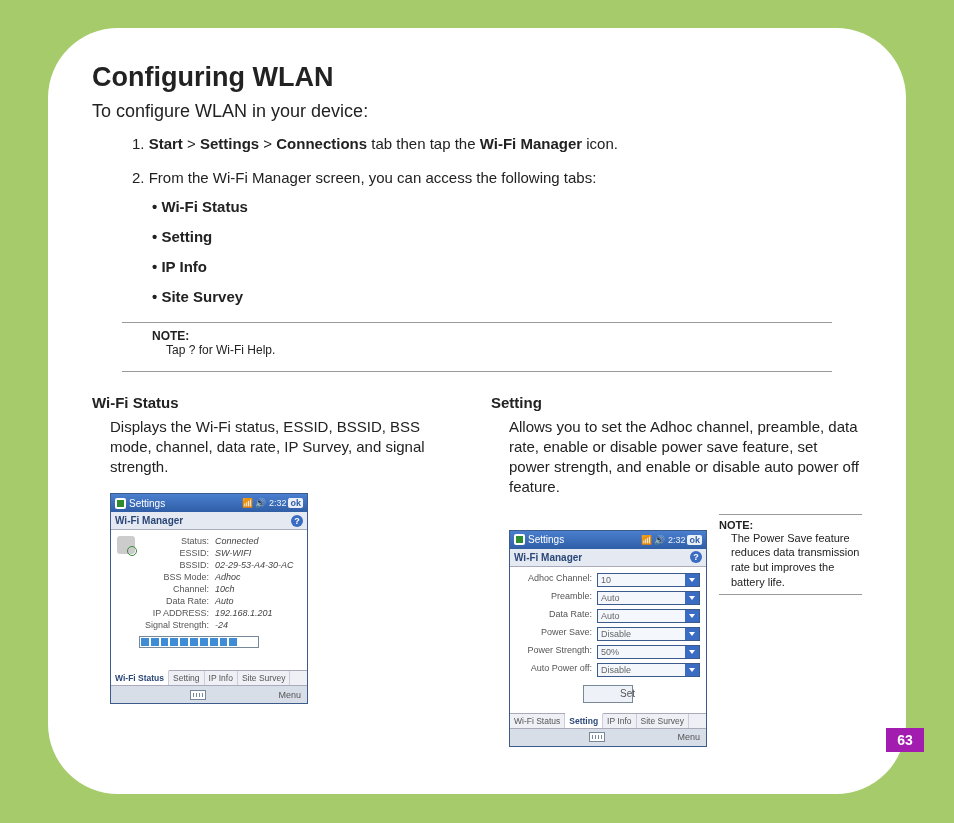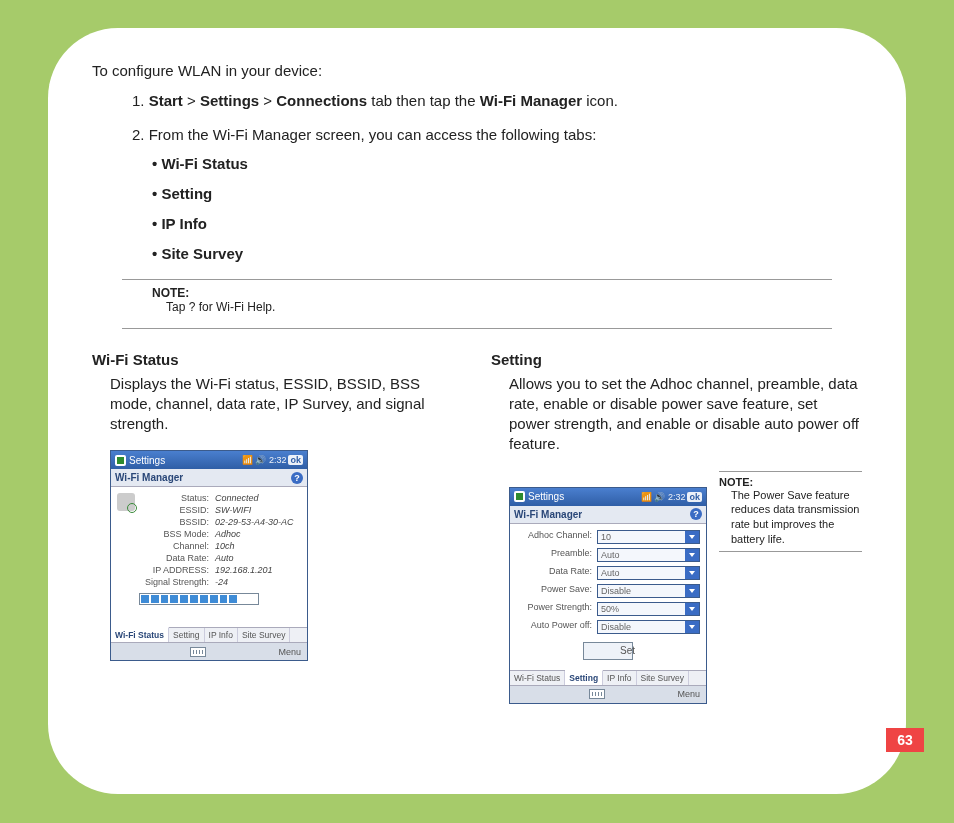--- a/index.html
+++ b/index.html
@@ -19,21 +19,21 @@
     height: 766px;
     background: #fff;
     border-radius: 70px;
     padding: 34px 44px 28px 44px;
   }
   h1 {
     font-size: 27px;
     font-weight: bold;
     margin-bottom: 8px;
   }
-  .intro { font-size: 15px; margin-bottom: 12px; }
+  .intro { font-size: 18px; margin-bottom: 12px; }
   .steps { margin-left: 40px; }
   .step { font-size: 15px; margin-bottom: 14px; line-height: 1.35; }
   .step b { font-weight: bold; }
   .bullets { margin-left: 20px; margin-top: 8px; }
   .bullet { font-size: 15px; font-weight: bold; margin-bottom: 10px; }
   .bullet::before { content: "• "; }
   hr.rule { border: 0; border-top: 1px solid #999; margin: 14px 30px 6px 30px; }
   .note1 { margin: 0 0 0 60px; font-size: 12px; }
   .note1 .nh { font-weight: bold; }
   .note1 .nb { margin-left: 14px; }
@@ -97,29 +97,30 @@
   .kb-icon::after { content:""; position:absolute; inset:2px; background:repeating-linear-gradient(90deg,#789 0 1px,transparent 1px 3px); }
 
   .sidecol { display:flex; gap:12px; align-items:flex-start; margin-top:16px; }
   .note2box { flex:1; font-size:11px; }
   .note2box hr { border:0; border-top:1px solid #999; margin-bottom:4px; }
   .note2box .nh { font-weight:bold; }
   .note2box .nb { margin-left:12px; line-height:1.35; }
 
   .pg {
     position:absolute; right:-18px; bottom:42px;
-    background:#ef4444; color:#fff; font-weight:bold; font-size:14px;
+    background:#a21caf; color:#fff; font-weight:bold; font-size:14px;
     width:38px; height:24px; display:flex; align-items:center; justify-content:center;
   }
 </style>
 </head>
 <body>
 
 <div class="page">
 
+  <h1>Configuring WLAN</h1>
   <div class="intro">To configure WLAN in your device:</div>
 
   <div class="steps">
     <div class="step">
       <span>1. </span><b>Start</b><span> &gt; </span><b>Settings</b><span> &gt; </span><b>Connections</b><span> tab then tap the </span><b>Wi-Fi Manager</b><span> icon.</span>
     </div>
     <div class="step">
       <span>2. </span><span>From the Wi-Fi Manager screen, you can access the following tabs:</span>
       <div class="bullets">
         <div class="bullet">Wi-Fi Status</div>

